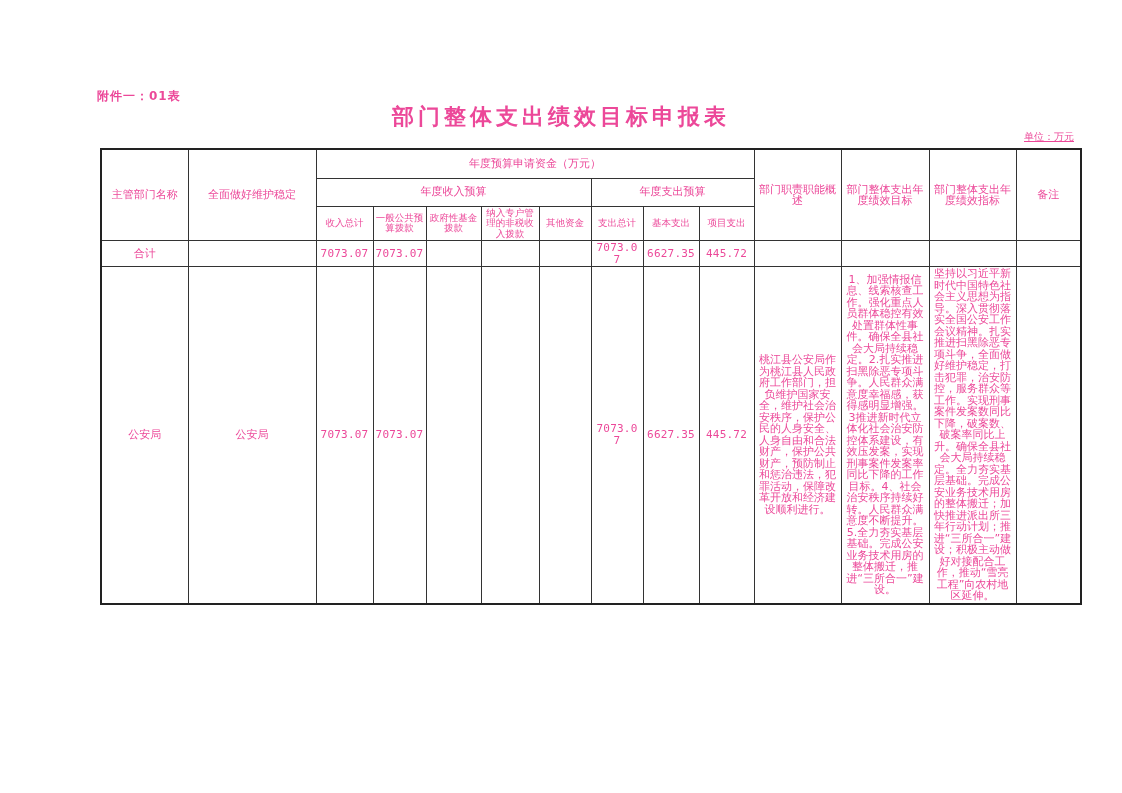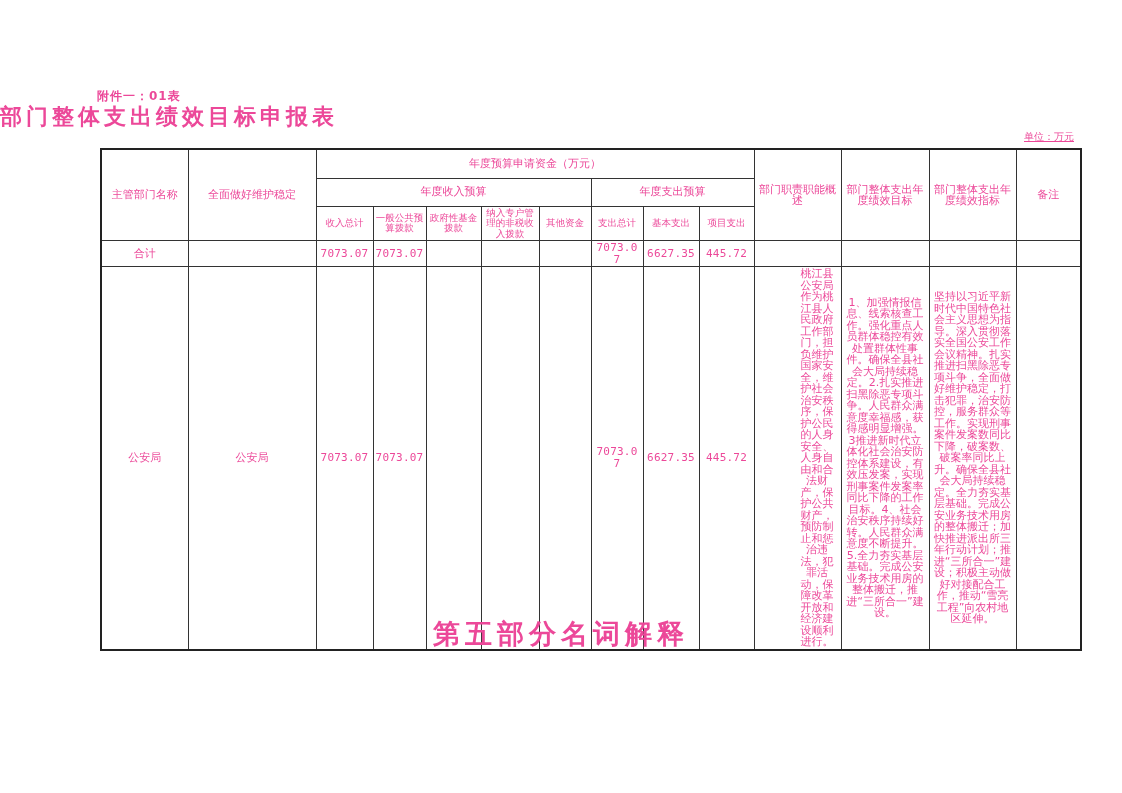--- a/index.html
+++ b/index.html
@@ -11,21 +11,21 @@
     color:#ec4899;
     font-family:"DejaVu Sans","Liberation Sans",sans-serif;
     overflow:hidden;
   }
   .attachment {
     position:absolute; left:97px; top:88px;
     font-size:12px; font-weight:bold; letter-spacing:1px;
   }
   .title {
     position:absolute; left:0; top:102px; width:100%;
-    text-align:left; font-size:22px; font-weight:bold; letter-spacing:4px;
+    text-align:center; font-size:22px; font-weight:bold; letter-spacing:4px;
   }
   .unit {
     position:absolute; right:48px; top:130px;
     font-size:10px;
     text-decoration:underline;
   }
   table.report {
     position:absolute; left:100px; top:148px;
     width:980px; border-collapse:collapse; table-layout:fixed;
     border:2px solid #222;
@@ -45,21 +45,21 @@
   td.head { font-size:10px; }
   td.num {
     font-family:"DejaVu Sans Mono","Liberation Mono",monospace;
     font-size:10px; letter-spacing:0.2px;
   }
   td.labelcell { text-align:left; padding-left:4px; }
   td.longtext {
     text-align:justify; vertical-align:top;
     padding:2px 3px; font-size:10px; line-height:11.7px;
   }
-  td.longtext.vmid { vertical-align:middle;padding-left:41px; }
+  td.longtext.vmid { vertical-align:middle; }
   .section-heading {
     position:absolute; left:0; top:616px; width:100%;
     text-align:center; font-size:27px; font-weight:bold; letter-spacing:5px;
   }
 </style>
 </head>
 <body>
 
 <div class="page">
 
@@ -138,15 +138,14 @@
         <td class="num">6627.35</td>
         <td class="num">445.72</td>
         <td class="longtext vmid">桃江县公安局作为桃江县人民政府工作部门，担负维护国家安全，维护社会治安秩序，保护公民的人身安全、人身自由和合法财产，保护公共财产，预防制止和惩治违法，犯罪活动，保障改革开放和经济建设顺利进行。</td>
         <td class="longtext">1、加强情报信息、线索核查工作。强化重点人员群体稳控有效处置群体性事件。确保全县社会大局持续稳定。2.扎实推进扫黑除恶专项斗争。人民群众满意度幸福感，获得感明显增强。3推进新时代立体化社会治安防控体系建设，有效压发案，实现刑事案件发案率同比下降的工作目标。4、社会治安秩序持续好转。人民群众满意度不断提升。5.全力夯实基层基础。完成公安业务技术用房的整体搬迁，推进“三所合一”建设。</td>
         <td class="longtext">坚持以习近平新时代中国特色社会主义思想为指导。深入贯彻落实全国公安工作会议精神。扎实推进扫黑除恶专项斗争，全面做好维护稳定，打击犯罪，治安防控，服务群众等工作。实现刑事案件发案数同比下降，破案数、破案率同比上升。确保全县社会大局持续稳定。全力夯实基层基础。完成公安业务技术用房的整体搬迁；加快推进派出所三年行动计划；推进“三所合一”建设；积极主动做好对接配合工作，推动“雪亮工程”向农村地区延伸。</td>
         <td></td>
       </tr>
     </tbody>
   </table>
 
-  <div class="section-heading">第五部分名词解释</div>
 
 </div>
 
 </body></html>

